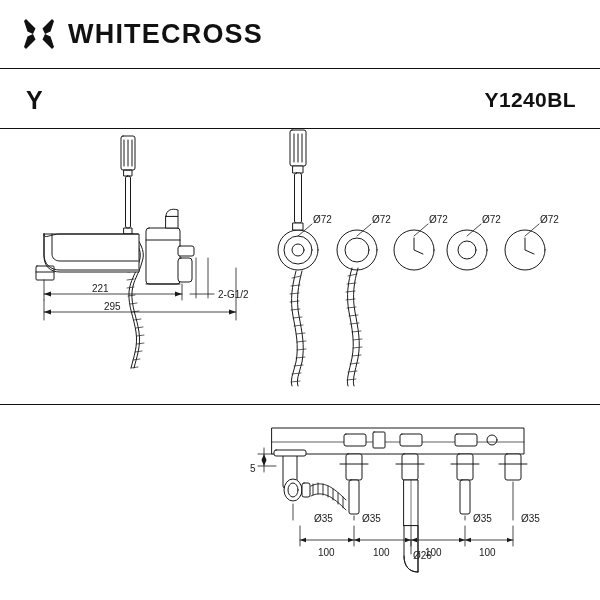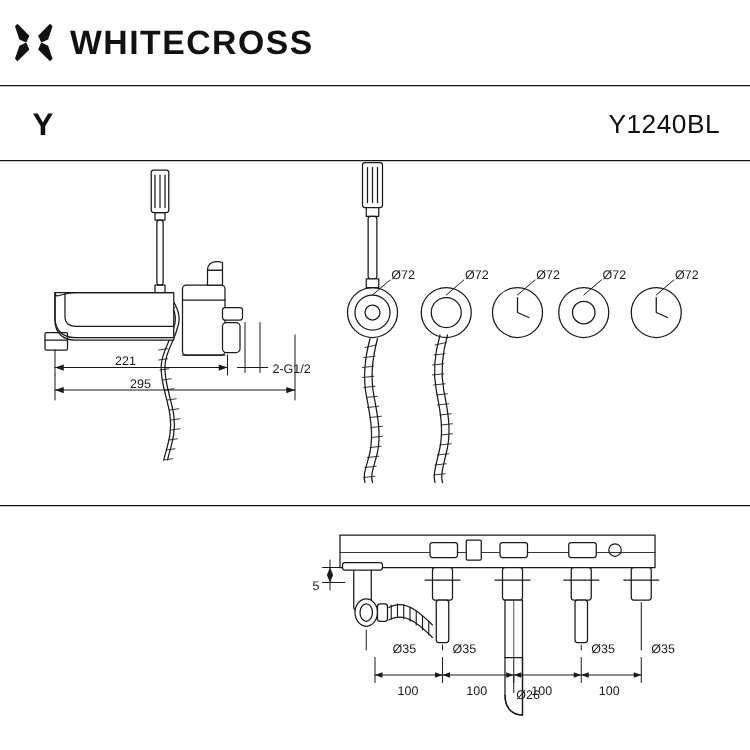--- a/index.html
+++ b/index.html
@@ -23,21 +23,21 @@
   }
 
   
   .brand-bar {
     position: absolute;
     left: 0; top: 0;
     width: 600px;
     height: 68px;
     display: flex;
     align-items: center;
-    padding-left: 10px;
+    padding-left: 22px;
     box-sizing: border-box;
   }
   .brand-logo {
     width: 34px;
     height: 34px;
     margin-right: 12px;
     flex: 0 0 auto;
   }
   .brand-name {
     font-size: 27px;
@@ -70,21 +70,21 @@
     top: 16px;
     font-size: 25px;
     font-weight: 700;
     color: #111111;
   }
   .model-code {
     position: absolute;
     right: 24px;
     top: 18px;
     font-size: 21px;
-    font-weight: 400;
+    font-weight: 700;
     color: #111111;
     letter-spacing: 0.4px;
   }
 
   
   .drawing {
     position: absolute;
     left: 0;
     width: 600px;
   }

